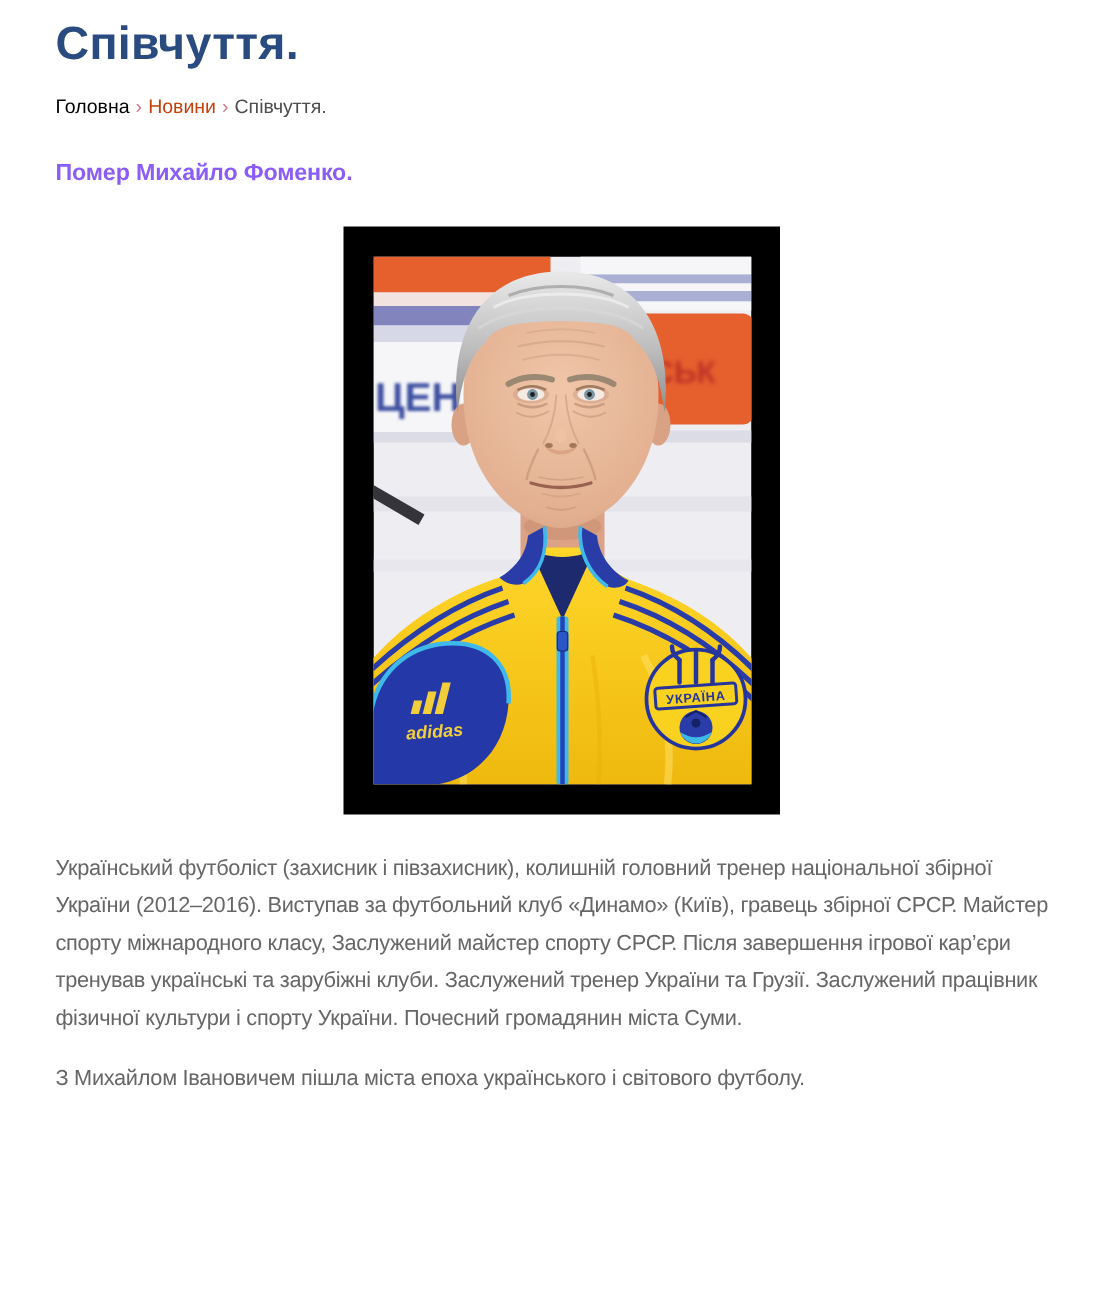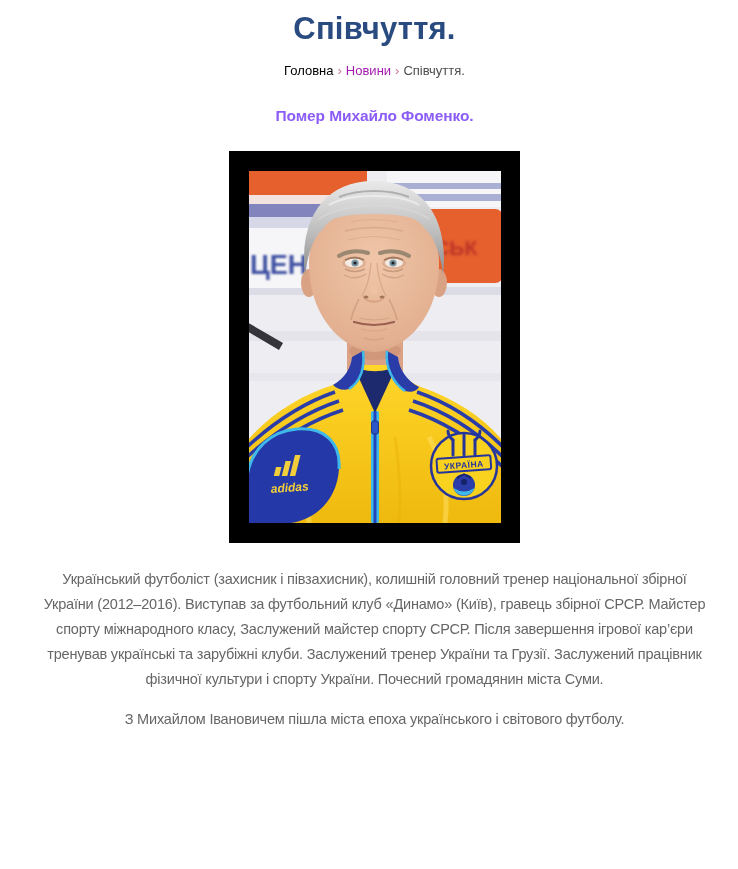--- a/index.html
+++ b/index.html
@@ -1,29 +1,29 @@
 <!DOCTYPE html>
 <html lang="uk"><head>
 <meta charset="utf-8">
 <style>
   html,body{margin:0;padding:0;}
   body{
     width:738px;height:869px;background:#ffffff;overflow:hidden;
     font-family:"Liberation Sans",sans-serif;
     -webkit-font-smoothing:antialiased;
   }
-  .content{padding:0 26px 0 37px;width:675px;text-align:center;}
+  .content{padding:0 26px 0 37px;width:675px;}
   .page-title{
     color:#2a4b80;font-size:31px;line-height:34px;font-weight:700;
     margin:12px 0 0;letter-spacing:0.2px;
   }
   .breadcrumb{margin-top:17px;font-size:13px;line-height:16px;color:#4d4d4d;}
   .breadcrumb a{text-decoration:none;cursor:pointer;}
   .bc-home{color:#000000;}
-  .bc-link{color:#a21caf;}
+  .bc-link{color:#c2410c;}
   .bc-sep{color:#c7798a;margin:0 4px;}
   .bc-current{color:#4d4d4d;}
   .article-heading{
     color:#8b5cf6;font-size:15.5px;line-height:18px;font-weight:700;
     margin:28px 0 0;letter-spacing:-0.1px;
   }
   .photo-frame{
     width:291px;height:392px;background:#000000;
     margin:26px auto 0;
     display:flex;align-items:center;justify-content:center;

